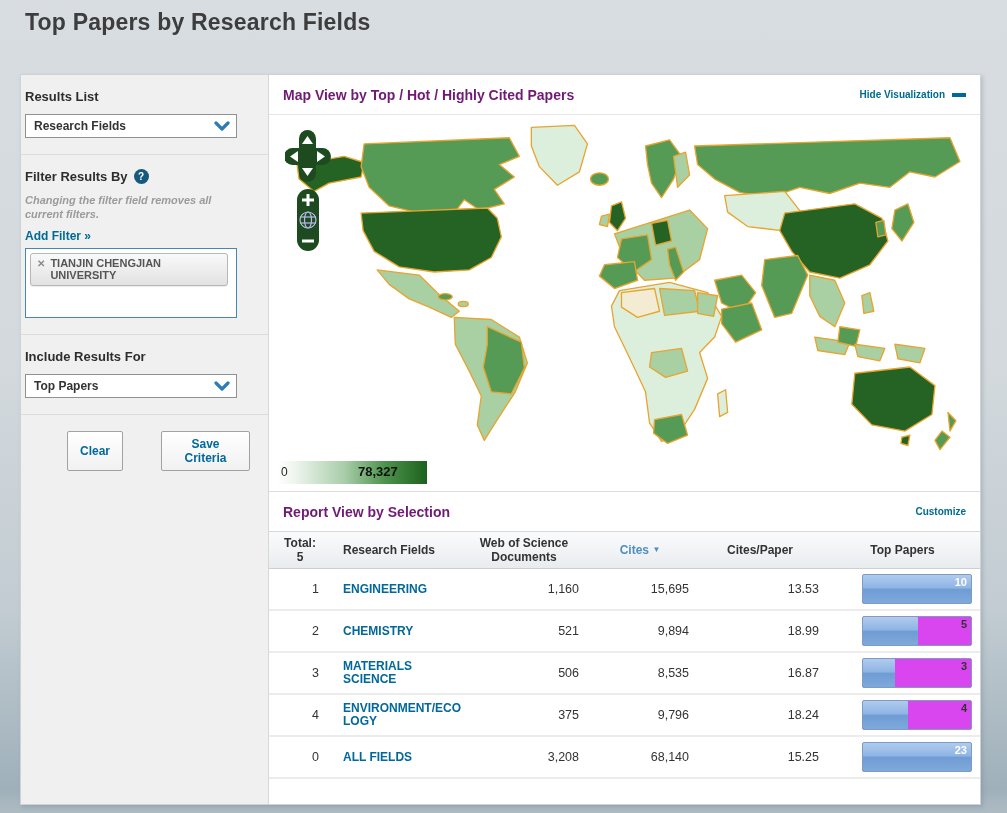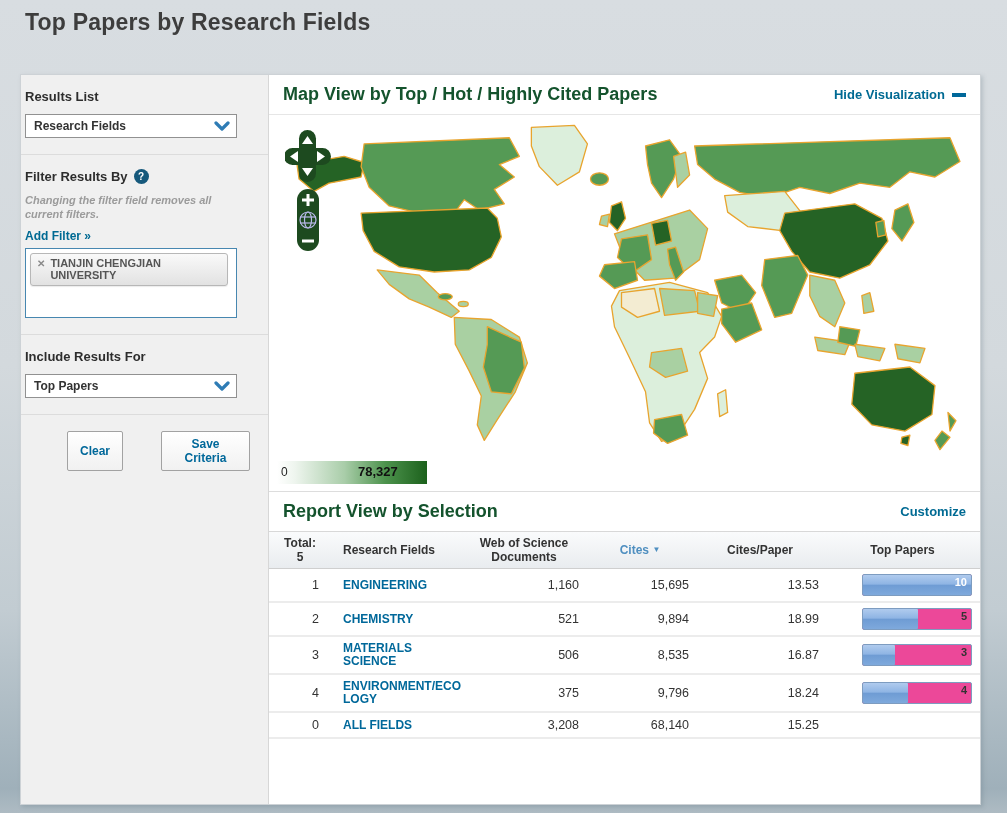--- a/index.html
+++ b/index.html
@@ -36,22 +36,22 @@
   .tag-label { font-size:11px; font-weight:bold; color:#555; line-height:12px; }
   .sb-buttons { display:flex; gap:10px; padding:16px 18px; }
   .btn { background:linear-gradient(180deg,#ffffff,#f1f1f1); border:1px solid #a2a2a2; border-radius:2px;
     color:#00689a; font-size:12px; font-weight:bold; padding:5px 12px; cursor:pointer; font-family:inherit;margin-left:28px; }
 
   
   .main { flex:1; display:flex; flex-direction:column; background:#fff; min-width:0; }
   .viz-header, .report-header { height:40px; display:flex; align-items:center; justify-content:space-between;
     padding:0 14px; flex-shrink:0; }
   .viz-header { border-bottom:1px solid #e6e6e6; }
-  .section-title { font-size:18px; font-weight:bold; color:#14532d; }
-  .link { font-size:13px; font-weight:bold; color:#006a93; text-decoration:none; cursor:pointer; display:inline-flex; align-items:center; gap:7px; }
+  .section-title { font-size:14px; font-weight:bold; color:#701a75; }
+  .link { font-size:10px; font-weight:bold; color:#006a93; text-decoration:none; cursor:pointer; display:inline-flex; align-items:center; gap:7px; }
   .minus-glyph { display:inline-block; width:14px; height:4px; background:#00689a; }
 
   
   .map-area { position:relative; height:346px; flex-shrink:0; }
   .map-svg { position:absolute; inset:0; width:100%; height:100%; }
   .map-svg path, .map-svg ellipse { stroke:#e8a42e; stroke-width:1.3; stroke-linejoin:round; cursor:pointer; }
   .g1{fill:#256325}.g2{fill:#559a55}.g3{fill:#a9d0a2}.g4{fill:#dcefdc}.g5{fill:#f3ecd2}
   .map-controls { position:absolute; left:16px; top:14px; width:46px; height:126px; }
   .legend-row { height:30px; position:relative; flex-shrink:0; }
   .legend-bar { position:absolute; left:8px; top:0; width:150px; height:23px;
@@ -69,21 +69,21 @@
   .th-cites { color:#4f8fc0; cursor:pointer; }
   .sort-caret { font-size:8px; color:#4f8fc0; vertical-align:2px; }
   .report-row { min-height:26px; border-bottom:2px solid #ececec; background:#fff; }
   .cell { font-size:12.5px; color:#333; padding:5px 0; }
   .c-rank { text-align:right; padding-right:12px; }
   .c-field { padding-left:12px; }
   .c-field a { font-size:12px; font-weight:bold; color:#00689a; text-decoration:none; cursor:pointer;
     line-height:13px; display:inline-block; max-width:118px; overflow-wrap:anywhere; }
   .c-num { text-align:right; padding-right:6px; }
   .c-bar { display:flex; justify-content:flex-end; padding-right:8px; }
-  .bar-track { position:relative; width:110px; height:22px; background:#ec4899; border:1px solid #7d9cc0; border-radius:2px; }
+  .bar-track { position:relative; width:110px; height:30px; background:#d946ef; border:1px solid #7d9cc0; border-radius:2px; }
   .bar-fill { position:absolute; left:0; top:0; bottom:0; border-radius:1px;
     background:linear-gradient(180deg,#b0cbee 0%,#8fb5e4 45%,#6f9cd4 52%,#7ea9dc 100%); }
   .bar-label { position:absolute; right:4px; top:1px; font-size:11px; font-weight:bold; color:#333; }
   .bar-label.on-fill { color:#fff; }
   .table-filler { flex:1; background:#fff; }
 </style>
 </head>
 <body>
 
 <div class="page-title">Top Papers by Research Fields</div>
@@ -312,17 +312,23 @@
       </div>
     </div>
   </div>
 
   <div class="report-row rpt-grid">
     <div class="cell c-rank">0</div>
     <div class="cell c-field"><a>ALL FIELDS</a></div>
     <div class="cell c-num">3,208</div>
     <div class="cell c-num">68,140</div>
     <div class="cell c-num">15.25</div>
+    <div class="cell c-bar">
+      <div class="bar-track">
+        <div class="bar-fill" style="width: 100%;"></div>
+        <span class="bar-label on-fill">23</span>
+      </div>
+    </div>
   </div>
 </div>
     <div class="table-filler"></div>
   </div>
 </div>
 
 </body></html>

